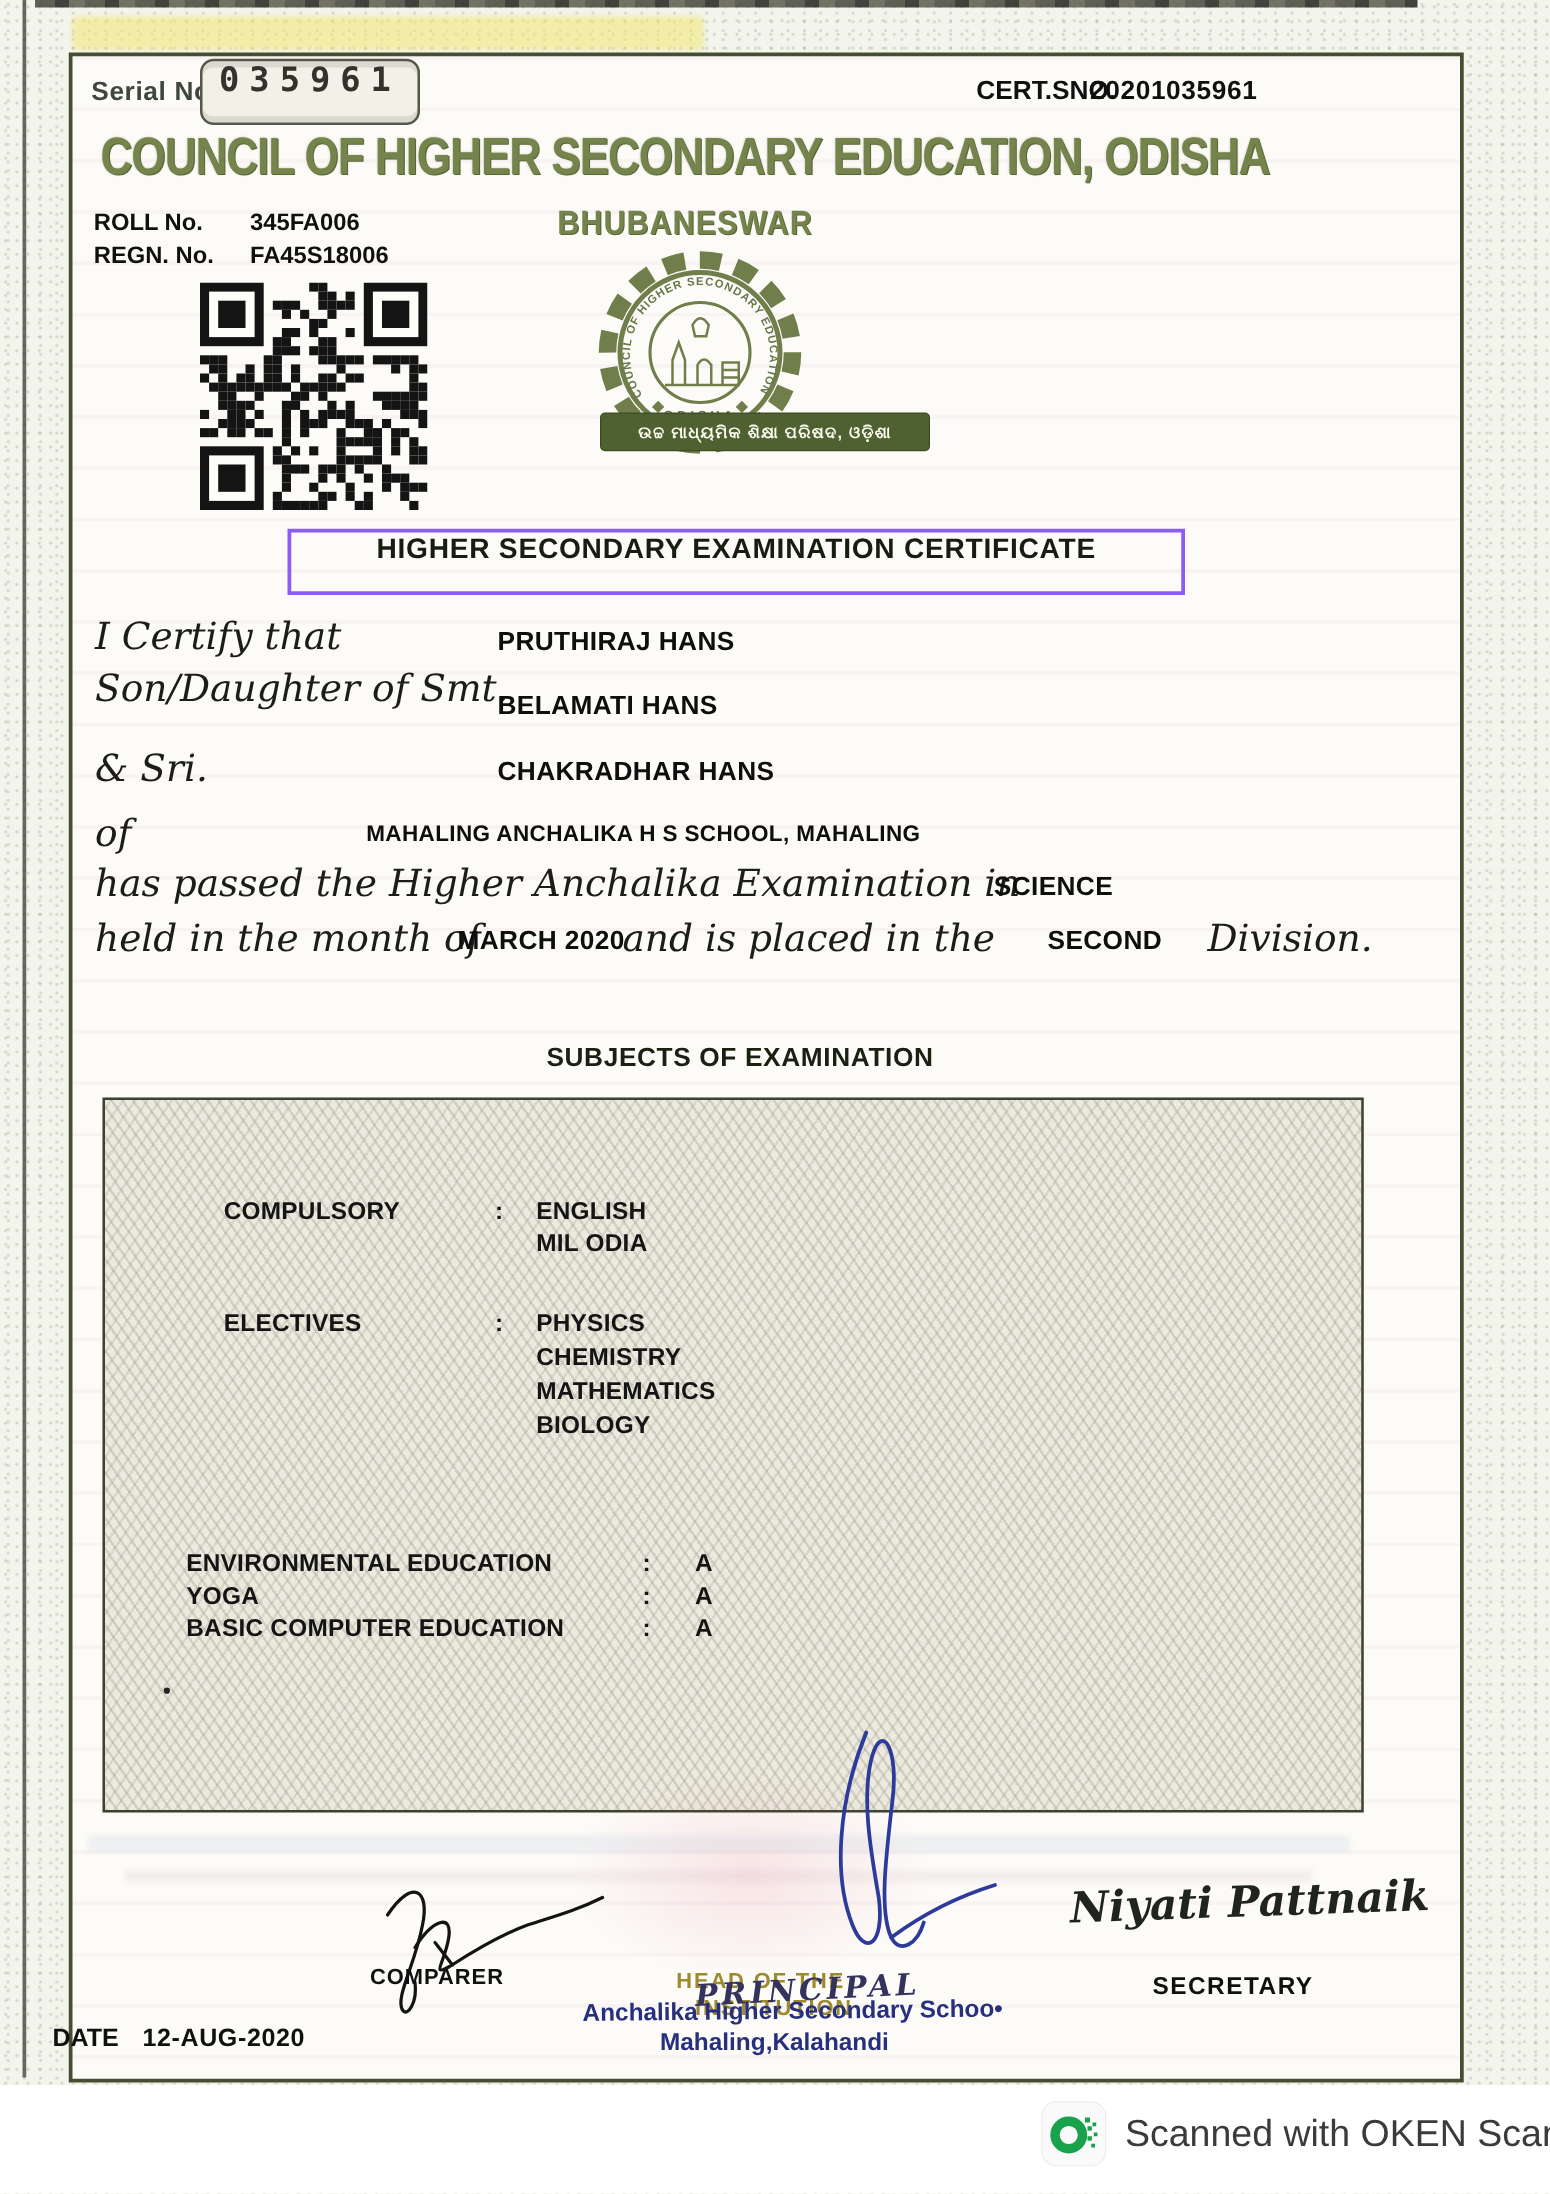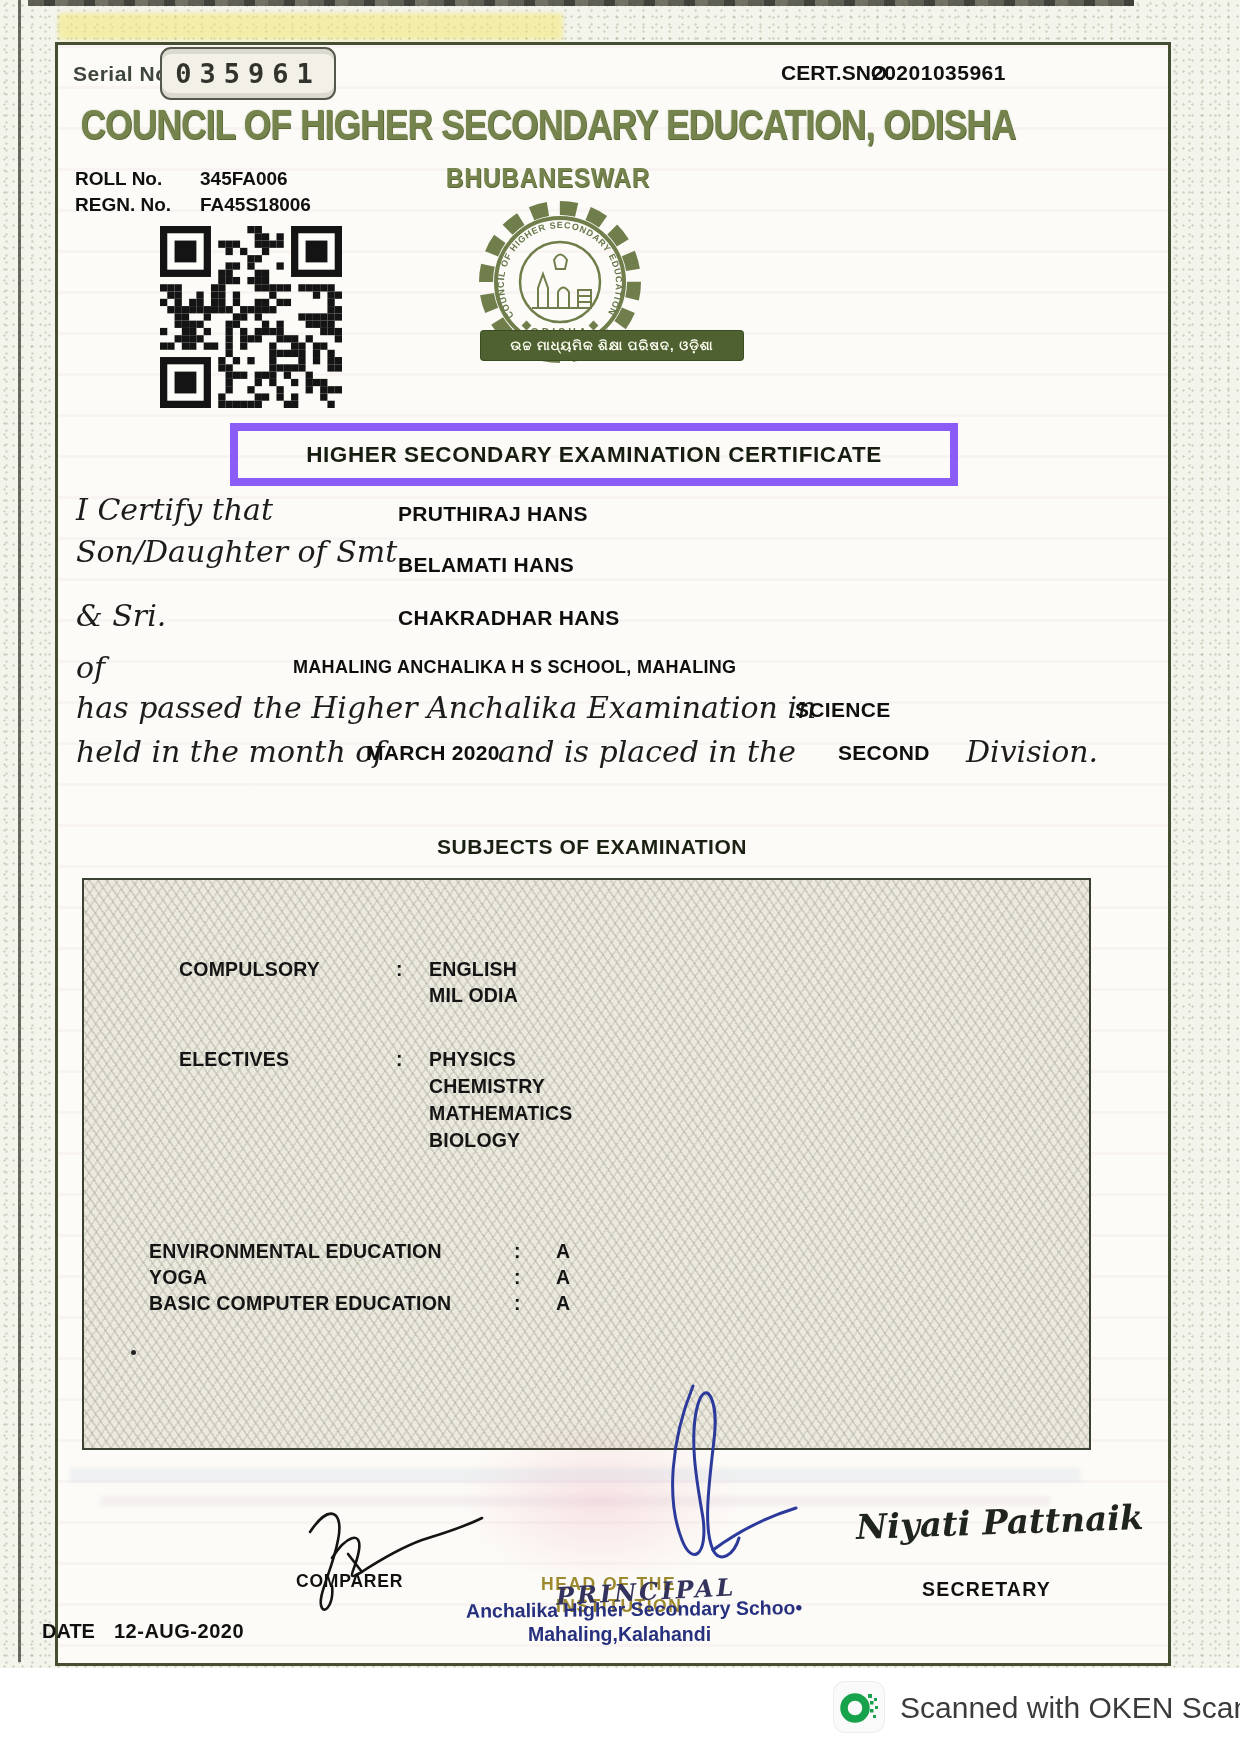--- a/index.html
+++ b/index.html
@@ -23,21 +23,21 @@
   .left-edge{left:18px;top:0;width:3px;height:1662px;background:#2f2f28;opacity:.7;}
   .highlight{left:58px;top:13px;width:505px;height:27px;background:rgba(242,231,115,.55);filter:blur(2px);border-radius:4px;}
 
   
   .frame{left:55px;top:42px;width:1110px;height:1618px;border:3px solid #454e31;
     background:#fcfbf7;
     background-image:repeating-linear-gradient(180deg, rgba(233,214,221,.20) 0 3px, transparent 3px 41px);}
 
   .serial-label{left:73px;top:62px;font-size:21px;color:#3f463c;letter-spacing:.5px;}
   .serial-box{left:160px;top:47px;width:172px;height:49px;border:2px solid #54584a;border-radius:11px;
-    background:#f2f0e7;display:flex;align-items:center;justify-content:center;
+    background:#f2f0e7;display:flex;justify-content:center;
     box-shadow:inset 0 5px 0 rgba(120,120,105,.18), inset 0 -5px 0 rgba(120,120,105,.18);}
   .serial-box span{font-family:"DejaVu Sans Mono",monospace;font-weight:bold;font-size:27px;letter-spacing:8px;color:#33332e;}
   .certsno-label{left:745px;top:61px;font-size:21px;margin-left:36px;}
   .certsno-value{left:872px;top:61px;font-size:21px;letter-spacing:.5px;}
 
   .council-title{left:548px;top:101px;font-size:42px;font-weight:800;color:#75834c;white-space:nowrap;
     letter-spacing:-1px;transform:translateX(-50%) scaleX(.84);transform-origin:center;
     text-shadow:1px 1px 0 #5a6838, 0 0 2px rgba(90,104,56,.4);}
   .city-title{left:548px;top:163px;font-size:27px;font-weight:800;color:#75834c;white-space:nowrap;
     transform:translateX(-50%) scaleX(.9);letter-spacing:1px;text-shadow:1px 1px 0 #5a6838;}
@@ -46,22 +46,22 @@
   .roll-value{left:200px;top:168px;font-size:19px;}
   .regn-label{left:75px;top:194px;font-size:19px;}
   .regn-value{left:200px;top:194px;font-size:19px;}
 
   .qr{left:160px;top:226px;width:182px;height:182px;}
   .emblem{left:474px;top:196px;width:172px;height:172px;}
   .odia-banner{left:481px;top:331px;width:262px;height:29px;background:#4f6130;border-radius:3px;
     display:flex;align-items:center;justify-content:center;color:#fdfdf2;font-size:13px;font-weight:bold;
     letter-spacing:1px;overflow:hidden;box-shadow:0 0 0 1px #3c4c22;}
 
-  .cert-title-box{left:230px;top:423px;width:712px;height:47px;border:8px solid #8b5cf6;
-    display:flex;align-items:center;justify-content:center;}
+  .cert-title-box{left:230px;top:423px;width:712px;height:47px;border:3px solid #8b5cf6;
+    display:flex;align-items:flex-start;justify-content:center;}
   .cert-title-box span{font-size:22.5px;font-weight:bold;color:#171d10;letter-spacing:.6px;white-space:nowrap;}
 
   .r1l{left:76px;top:492px;} .r1v{left:398px;top:502px;}
   .r2l{left:76px;top:534px;} .r2v{left:398px;top:553px;}
   .r3l{left:76px;top:598px;} .r3v{left:398px;top:606px;}
   .r4l{left:76px;top:650px;} .r4v{left:293px;top:657px;font-size:18px;}
   .r5l{left:76px;top:690px;} .r5v{left:795px;top:698px;}
   .r6l{left:76px;top:734px;} .r6v1{left:366px;top:741px;} .r6l2{left:498px;top:734px;}
   .r6v2{left:838px;top:741px;} .r6l3{left:966px;top:734px;}
 

